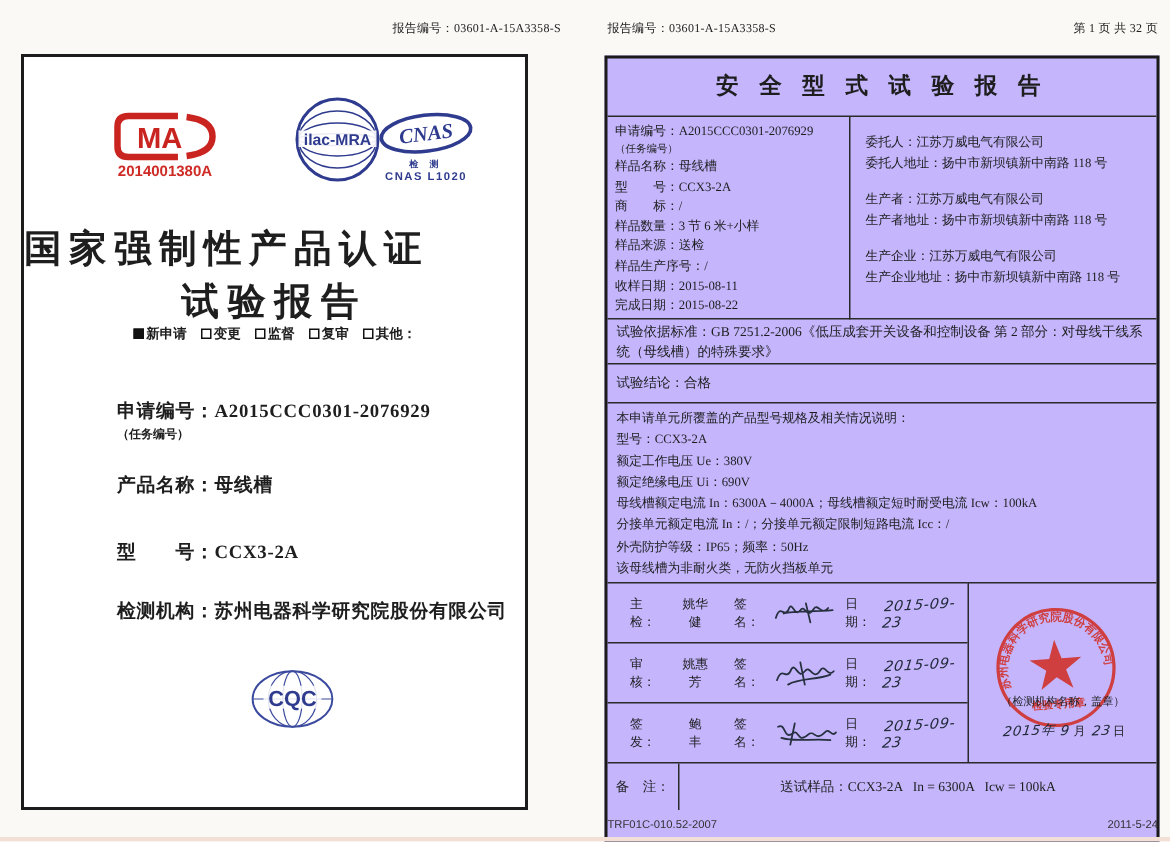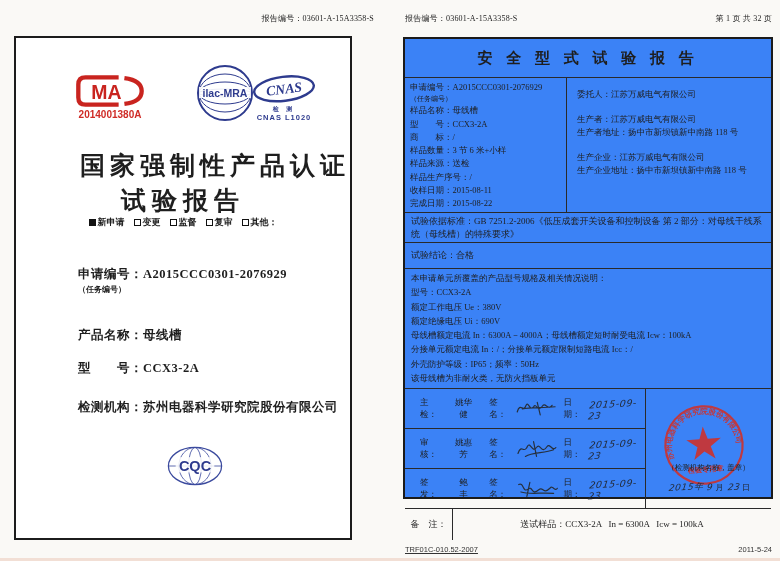--- a/index.html
+++ b/index.html
@@ -23,41 +23,41 @@
   .cma-num   { position:absolute; left:49px;  top:71px; width:90px; text-align:center;
                color:#cf2b26; font-size:10px; font-weight:bold; font-family:"Liberation Sans", sans-serif; }
   .ilac-svg  { position:absolute; left:179px; top:25px; width:60px; height:60px; }
   .cnas-svg  { position:absolute; left:235px; top:33px; width:66px; height:38px; }
   .cnas-sub  { position:absolute; left:235px; top:67px; width:66px; text-align:center;
                color:#2e3b8e; font-size:6px; letter-spacing:3px; font-weight:bold; }
   .cnas-code { position:absolute; left:231px; top:75px; width:74px; text-align:center;
                color:#2e3b8e; font-size:7.5px; letter-spacing:1px; font-weight:bold;
                font-family:"Liberation Sans", sans-serif; }
 
-  .lp-title1 { position:absolute; left:0; top:111px; width:100%; text-align:right;
+  .lp-title1 { position:absolute; left:0; top:111px; width:100%; text-align:left;
                font-size:25px; font-weight:bold; letter-spacing:5px; }
   .lp-title2 { position:absolute; left:0; top:146px; width:100%; text-align:center;
                font-size:25px; font-weight:bold; letter-spacing:6px; }
   .lp-checks { position:absolute; left:0; top:178px; width:100%; display:flex;
                justify-content:center; gap:9px; font-size:9px; font-weight:bold; }
   .cb { display:flex; align-items:center; gap:2px; }
   .cb .box { width:7px; height:7px; border:1px solid #111; display:inline-block; background:#fff; }
   .cb .box.filled { background:#111; }
 
   .lp-field { position:absolute; left:62px; font-size:12.5px; font-weight:600; letter-spacing:.5px; }
   .lp-note  { position:absolute; left:62px; font-size:8px; font-weight:600; }
   .cqc-svg  { position:absolute; left:150px; top:406px; width:58px; height:44px; }
 
   
   .rp-report-no { position:absolute; left:405px; top:13px; }
   .rp-page-no   { position:absolute; left:648px; top:13px; width:124px; text-align:right; }
 
   .page-right {
-    position:absolute; left:403px; top:37px; width:370px; height:462px;
-    background:#3b82f6; border:2px solid #1b1b1b;
+    position:absolute; left:403px; top:37px; width:370px; height:525px;
+    background:#c4b5fd; border:2px solid #1b1b1b;
   }
   .rp-title { position:absolute; left:0; top:0; width:100%; height:38px; line-height:38px;
               text-align:center; font-size:15px; font-weight:bold; letter-spacing:5px; }
 
   .sect { position:absolute; left:0; right:0; border-top:1px solid #2a2a2a; }
   .info-wrap   { top:38px;  height:135px; }
   .sect-std    { top:173px; height:30px;  padding:2px 6px; font-size:9px;  line-height:13px; }
   .sect-concl  { top:203px; height:26px;  padding:0 6px;   font-size:9px;  line-height:25px; }
   .sect-spec   { top:229px; height:120px; padding:2px 6px; font-size:8.5px; }
   .sect-spec div { line-height:14.3px; white-space:nowrap; }
@@ -92,21 +92,21 @@
   .stamp-date { position:absolute; left:0; top:92px; width:100%; text-align:center;
                 font-size:8px; z-index:2; }
   .stamp-date .hand { font-size:9px; }
 
   .remark-label { width:48px; border-right:1px solid #2a2a2a; display:flex;
                   align-items:center; justify-content:center; font-size:9px; }
   .remark-value { flex:1; display:flex; align-items:center; justify-content:center;
                   font-size:9px; white-space:pre; }
 
   .footer-left  { position:absolute; left:405px; top:545px; font-size:7.5px;
-                  font-family:"Liberation Sans", sans-serif; color:#333;text-decoration:underline; }
+                  font-family:"Liberation Sans", sans-serif; color:#333; }
   .footer-right { position:absolute; left:700px; top:545px; width:72px; text-align:right;
                   font-size:7.5px; font-family:"Liberation Sans", sans-serif; color:#333; }
 </style>
 </head>
 <body>
 
 <div class="lp-report-no hdr-small">报告编号：03601-A-15A3358-S</div>
 
 <div class="page-left">
 
@@ -159,21 +159,21 @@
       <span class="box"></span>
       <span>其他：</span>
     </span>
   </div>
 
   <div class="lp-field" style="top:228px;">
     <span>申请编号：</span><span>A2015CCC0301-2076929</span>
   </div>
   <div class="lp-note" style="top:246px;">（任务编号）</div>
 
-  <div class="lp-field" style="top:289px;">
+  <div class="lp-field" style="top:277px;">
     <span>产品名称：</span><span>母线槽</span>
   </div>
 
   <div class="lp-field" style="top:322px;">
     <span>型　　号：</span><span>CCX3-2A</span>
   </div>
 
   <div class="lp-field" style="top:361px;">
     <span>检测机构：</span><span>苏州电器科学研究院股份有限公司</span>
   </div>
@@ -202,20 +202,21 @@
       <div>型　　号：CCX3-2A</div>
       <div>商　　标：/</div>
       <div>样品数量：3 节 6 米+小样</div>
       <div>样品来源：送检</div>
       <div>样品生产序号：/</div>
       <div>收样日期：2015-08-11</div>
       <div>完成日期：2015-08-22</div>
     </div>
     <div class="info-right">
       <div>委托人：江苏万威电气有限公司</div>
+      <div>委托人地址：扬中市新坝镇新中南路 118 号</div>
       <div class="grp-gap">生产者：江苏万威电气有限公司</div>
       <div>生产者地址：扬中市新坝镇新中南路 118 号</div>
       <div class="grp-gap">生产企业：江苏万威电气有限公司</div>
       <div>生产企业地址：扬中市新坝镇新中南路 118 号</div>
     </div>
   </div>
 
   <div class="sect sect-std">试验依据标准：GB 7251.2-2006《低压成套开关设备和控制设备 第 2 部分：对母线干线系统（母线槽）的特殊要求》</div>
 
   <div class="sect sect-concl">试验结论：合格</div>

